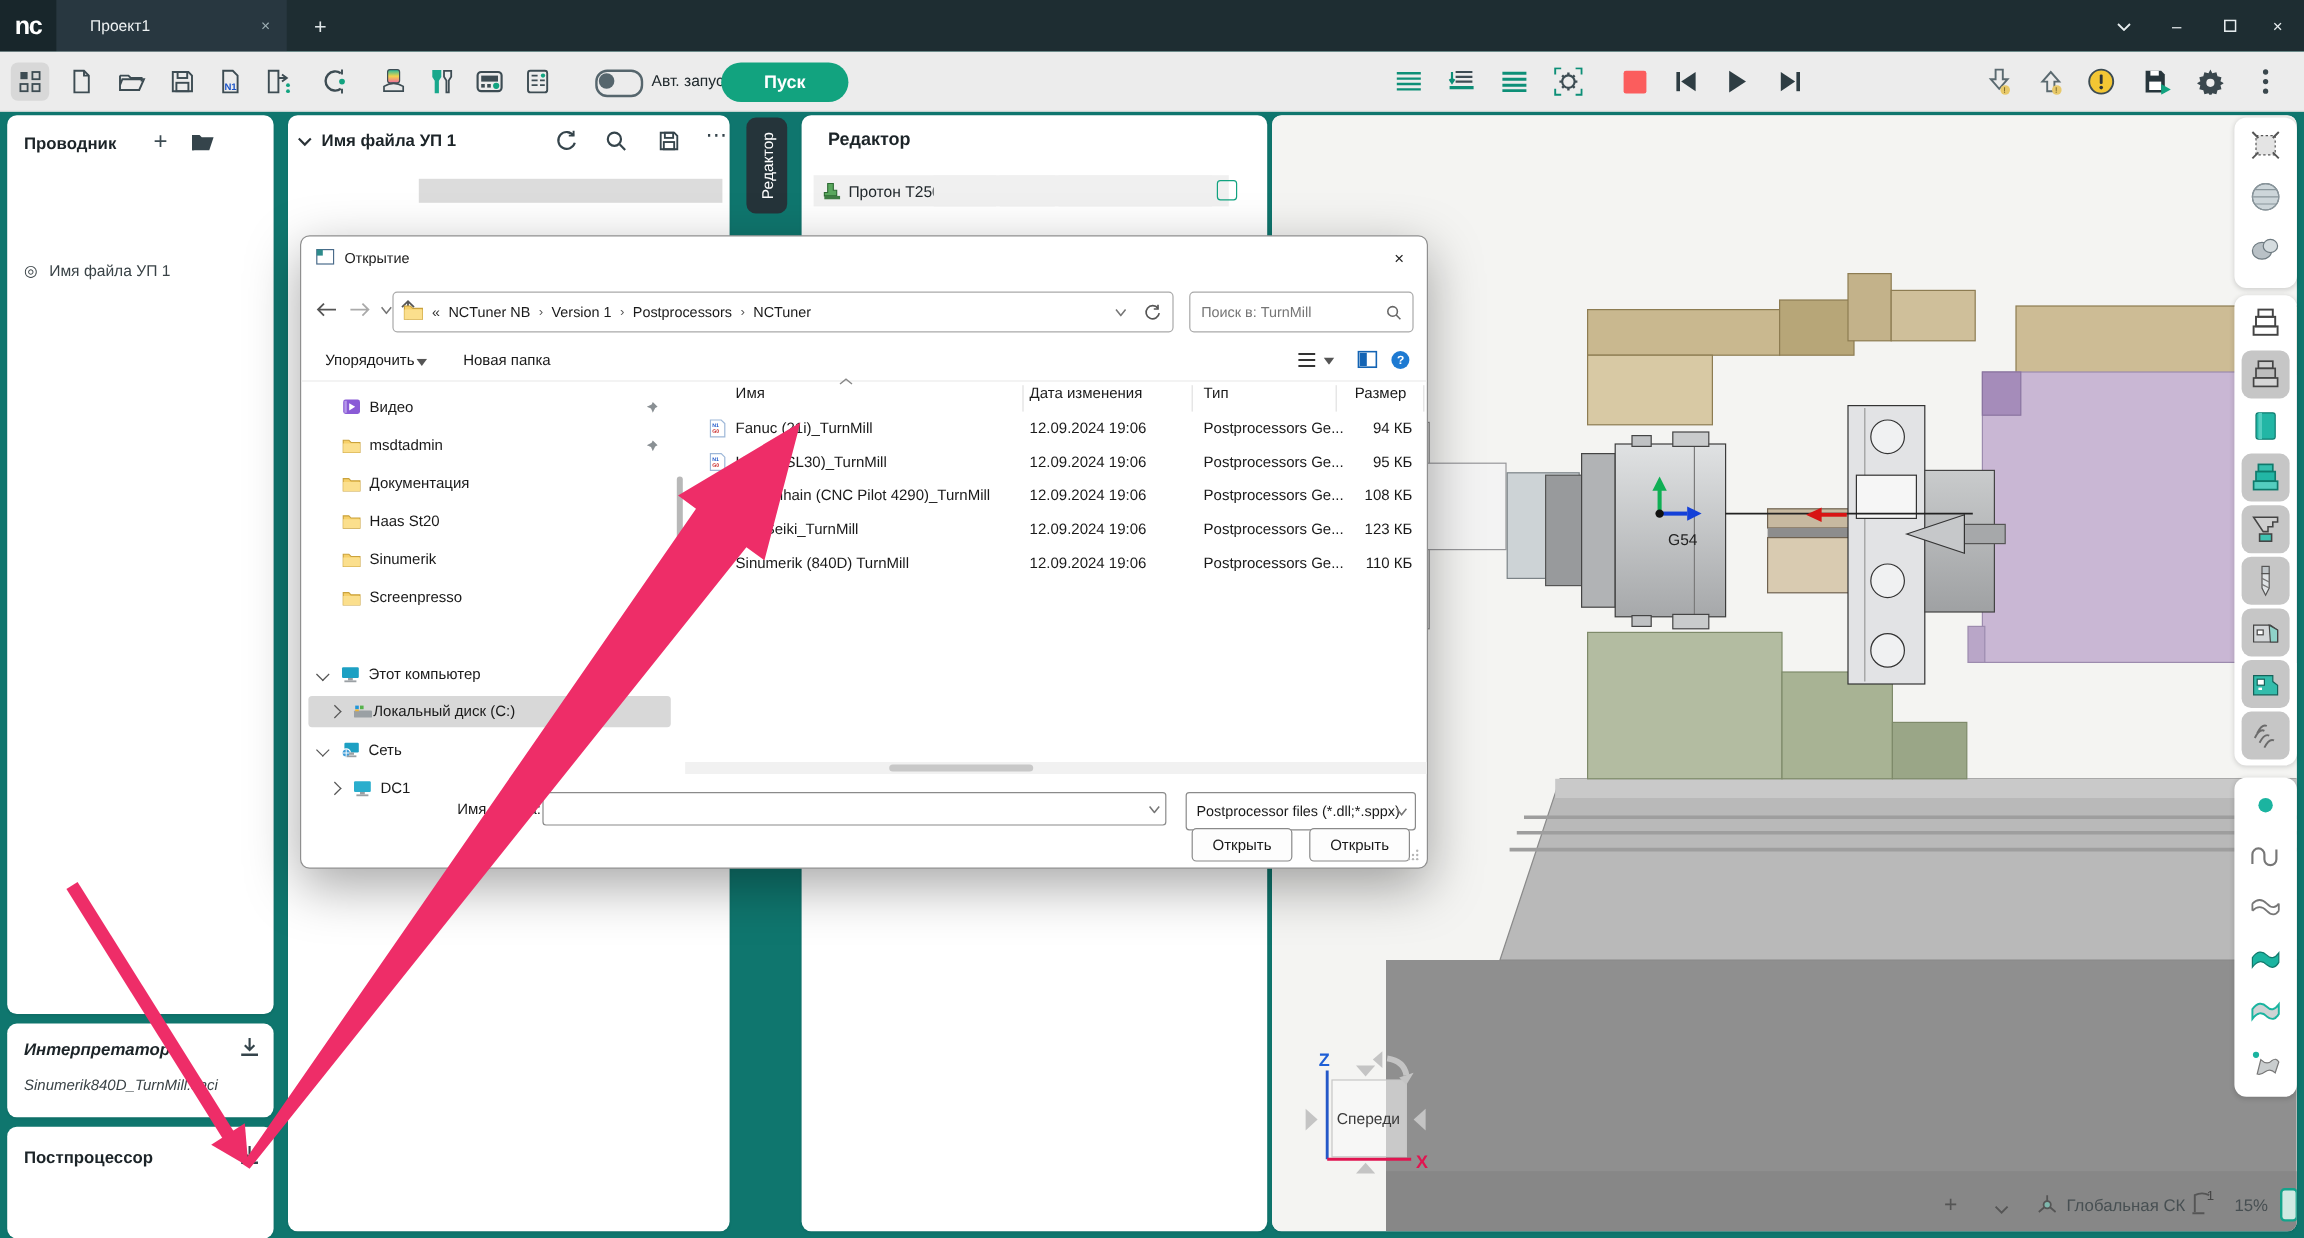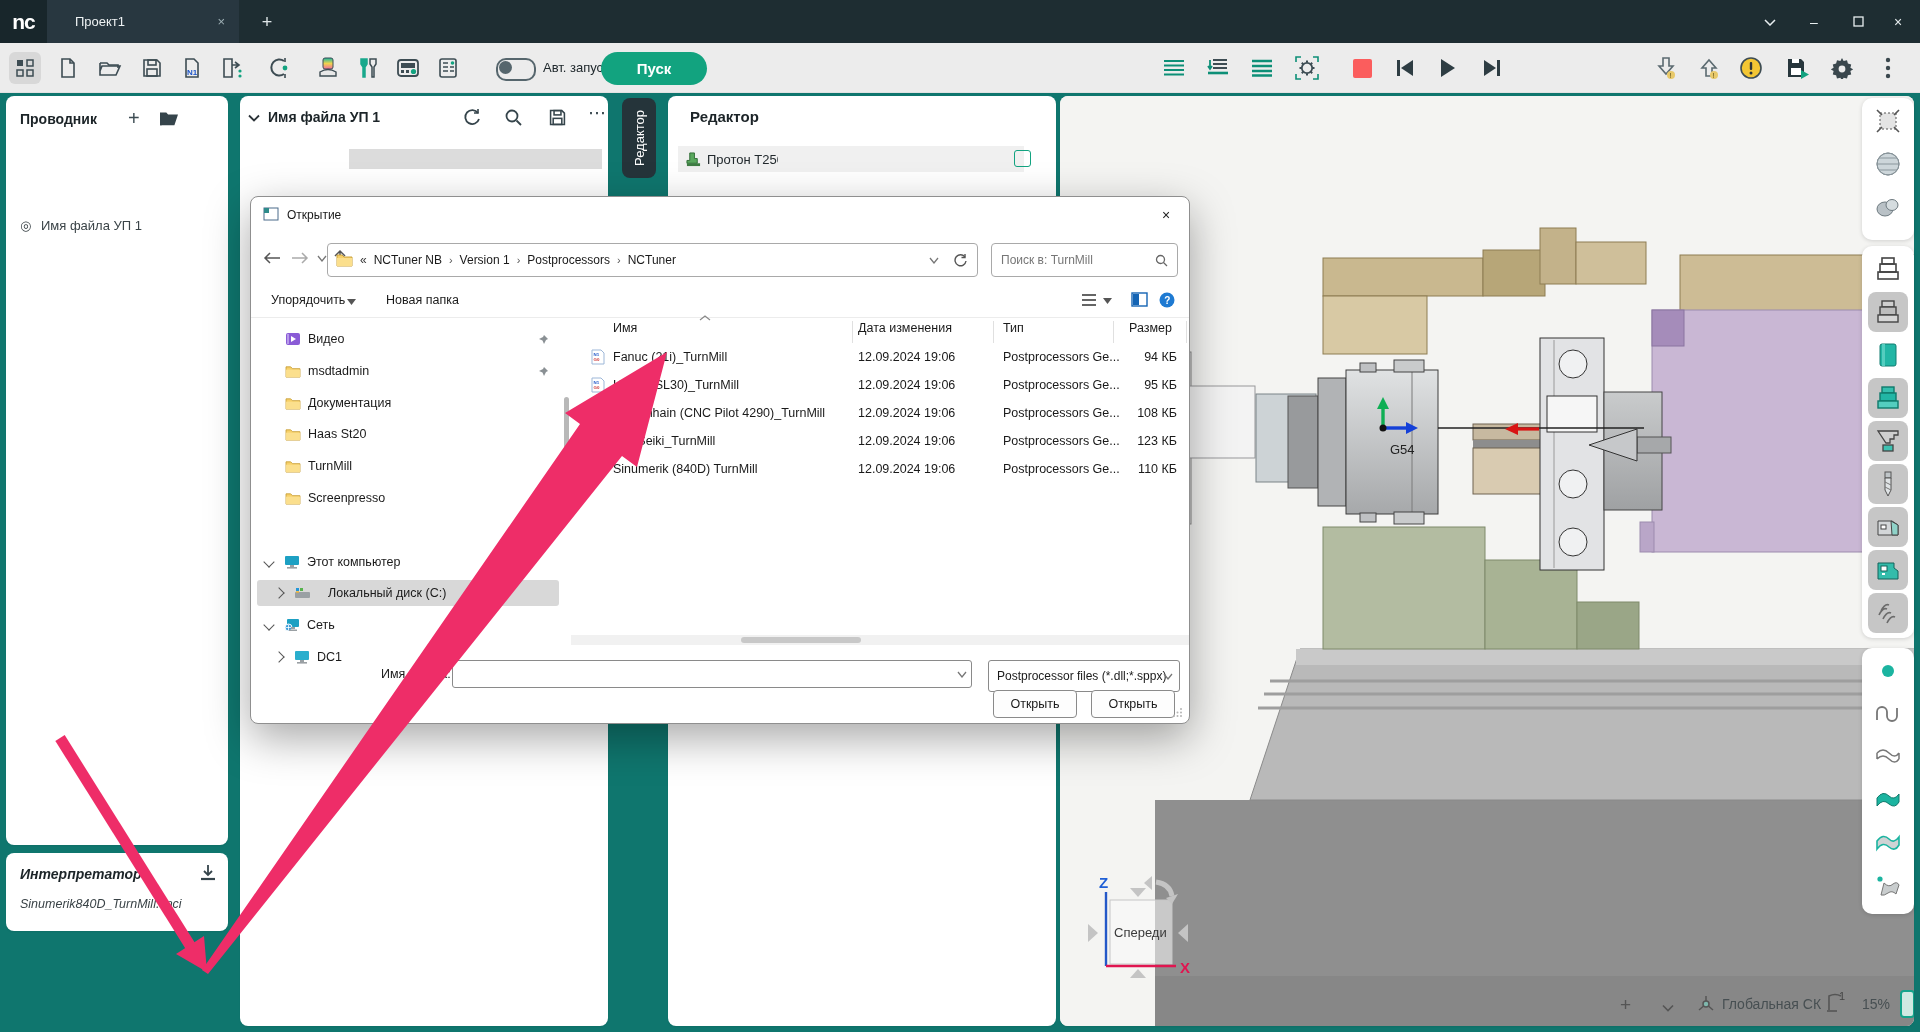--- a/index.html
+++ b/index.html
@@ -298,20 +298,29 @@
   <div class="abs panel" id="card-interp">
     <div class="abs card-title" style="left:14px;top:13px">Интерпретатор</div>
     <div class="abs" style="left:192px;top:10px">
       <svg width="20" height="20" viewBox="0 0 20 20" stroke="#35444b" stroke-width="1.8" fill="none">
           <path d="M10 2 v9 M6 8 l4 4 4 -4"></path>
           <path d="M3 16 h14" stroke-width="2.2"></path>
         </svg>
     </div>
     <div class="abs card-val" style="left:14px;top:44px;width:196px">Sinumerik840D_TurnMill.snci</div>
   </div>
+  <div class="abs panel" id="card-post">
+    <div class="abs card-title" style="left:14px;top:17px">Постпроцессор</div>
+    <div class="abs" style="left:192px;top:14px">
+      <svg width="20" height="20" viewBox="0 0 20 20" stroke="#35444b" stroke-width="1.8" fill="none">
+          <path d="M10 2 v9 M6 8 l4 4 4 -4"></path>
+          <path d="M3 16 h14" stroke-width="2.2"></path>
+        </svg>
+    </div>
+  </div>
 
   <div class="abs panel" id="filepanel">
     <div class="abs" style="left:8px;top:18px">
       <svg width="12" height="8" viewBox="0 0 12 8">
           <polyline points="1,1.5 6,6.5 11,1.5" fill="none" stroke="#2b3338" stroke-width="1.8"></polyline>
         </svg>
     </div>
     <div class="abs phead" style="left:28px;top:13px">Имя файла УП 1</div>
     <div class="abs" style="left:222px;top:11px">
       <svg width="20" height="20" viewBox="0 0 20 20" fill="none" stroke="#35444b" stroke-width="1.8">
@@ -741,21 +750,21 @@
           </span>
         <span style="margin-left:7px">Haas St20</span>
       </div>
       <div class="titem" style="top:132px">
         <span style="margin-left:28px">
             <svg width="16" height="13" viewBox="0 0 17 14">
               <path d="M1 2 h5 l2 2 h8 v9 h-15 z" fill="#f7d069" stroke="#caa23c"></path>
               <path d="M1 5 h15 v8 h-15 z" fill="#fbdf8d"></path>
             </svg>
           </span>
-        <span style="margin-left:7px">TurnMill</span>
+        <span style="margin-left:7px">Sinumerik</span>
       </div>
       <div class="titem" style="top:164px">
         <span style="margin-left:28px">
             <svg width="16" height="13" viewBox="0 0 17 14">
               <path d="M1 2 h5 l2 2 h8 v9 h-15 z" fill="#f7d069" stroke="#caa23c"></path>
               <path d="M1 5 h15 v8 h-15 z" fill="#fbdf8d"></path>
             </svg>
           </span>
         <span style="margin-left:7px">Screenpresso</span>
       </div>
@@ -773,21 +782,21 @@
       <div class="titem sel" style="top:259px">
         <span class="chev closed" style="margin-left:18px"></span>
         <span style="margin-left:11px">
             <svg width="17" height="12" viewBox="0 0 17 12">
               <rect x="1" y="5" width="15" height="6" rx="1" fill="#9aa0a4"></rect>
               <rect x="2" y="1" width="3" height="3" fill="#2196d9"></rect>
               <rect x="6" y="1" width="3" height="3" fill="#56b24c"></rect>
               <rect x="2" y="4.2" width="3" height="1.5" fill="#f2b631"></rect>
             </svg>
           </span>
-        <span style="margin-left:17px">Локальный диск (C:)</span>
+        <span style="margin-left:0">Локальный диск (C:)</span>
       </div>
       <div class="titem" style="top:291px">
         <span class="chev open" style="margin-left:8px"></span>
         <span style="margin-left:11px">
             <svg width="16" height="14" viewBox="0 0 16 14">
               <rect x="3" y="1" width="12" height="8" rx="1" fill="#1da0c3"></rect>
               <circle cx="4.5" cy="9.5" r="3.5" fill="#3f9dd8" stroke="#fff"></circle>
               <path d="M1.5 9.5 h6 M4.5 6.5 v6" stroke="#fff" stroke-width=".8"></path>
               <rect x="7" y="9" width="4" height="2" fill="#9aa0a4"></rect>
               <rect x="5" y="11.5" width="8" height="1.5" fill="#9aa0a4"></rect>

